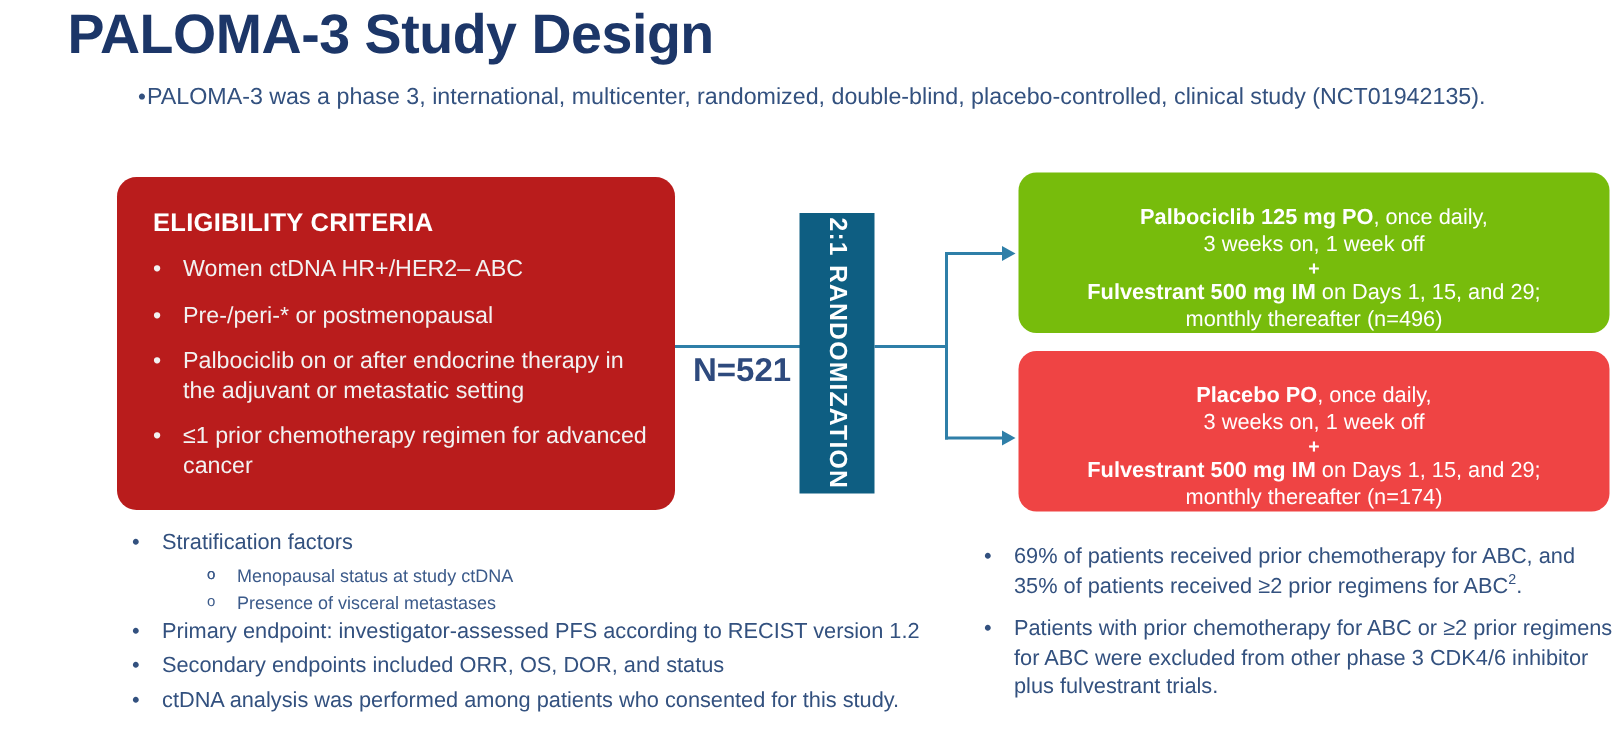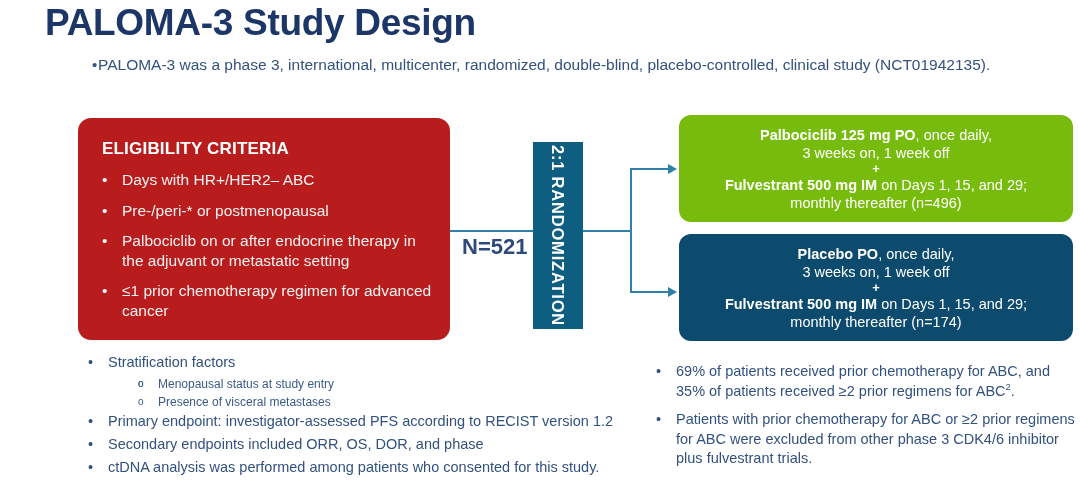--- a/index.html
+++ b/index.html
@@ -145,28 +145,28 @@
   
   .arm-box {
     position: absolute;
     left: 679px;
     width: 394px;
     height: 107px;
     border-radius: 12px;
     display: flex;
     flex-direction: column;
     align-items: center;
-    justify-content: center;
+    justify-content: flex-end;
     text-align: center;
     color: #ffffff;
     font-size: 14.5px;
     line-height: 18px;
   }
   #arm-experimental { top: 115px; background: #77BC0C; }
-  #arm-control      { top: 234px; background: #0c4a6e; }
+  #arm-control      { top: 234px; background: #ef4444; }
   .arm-box .line { display: block; white-space: nowrap; }
   .arm-box .plus { font-weight: bold; font-size: 13px; line-height: 14px; }
   .arm-box b { font-weight: bold; }
 
   
   #left-notes {
     position: absolute;
     left: 80px;
     top: 352px;
     width: 580px;
@@ -243,21 +243,21 @@
 <div id="intro-bullet">
   <span class="bul">•</span>
   <span class="txt">PALOMA-3 was a phase 3, international, multicenter, randomized, double-blind, placebo-controlled, clinical study (NCT01942135).</span>
 </div>
 
 <div id="eligibility-box">
   <div id="eligibility-title">ELIGIBILITY CRITERIA</div>
   <div id="eligibility-list">
     <div class="eitem">
       <span class="bul">•</span>
-      <span>Days with HR+/HER2– ABC</span>
+      <span>Women ctDNA HR+/HER2– ABC</span>
     </div>
     <div class="eitem">
       <span class="bul">•</span>
       <span>Pre-/peri-* or postmenopausal</span>
     </div>
     <div class="eitem">
       <span class="bul">•</span>
       <span>Palbociclib on or after endocrine therapy in the adjuvant or metastatic setting</span>
     </div>
     <div class="eitem">
@@ -300,33 +300,33 @@
 <div id="left-notes">
   <div class="l1">
     <span class="bul">•</span>
     <span>Stratification factors</span>
   </div>
   <div class="l2">
     <span class="bul">o</span>
   </div>
   <div class="l2">
     <span class="bul">o</span>
-    <span>Menopausal status at study entry</span>
+    <span>Menopausal status at study ctDNA</span>
   </div>
   <div class="l2">
     <span class="bul">o</span>
     <span>Presence of visceral metastases</span>
   </div>
   <div class="l1">
     <span class="bul">•</span>
     <span>Primary endpoint: investigator-assessed PFS according to RECIST version 1.2</span>
   </div>
   <div class="l1">
     <span class="bul">•</span>
-    <span>Secondary endpoints included ORR, OS, DOR, and phase</span>
+    <span>Secondary endpoints included ORR, OS, DOR, and status</span>
   </div>
   <div class="l1">
     <span class="bul">•</span>
     <span>ctDNA analysis was performed among patients who consented for this study.</span>
   </div>
 </div>
 
 <div id="right-notes">
   <div class="r1">
     <span class="bul">•</span>

